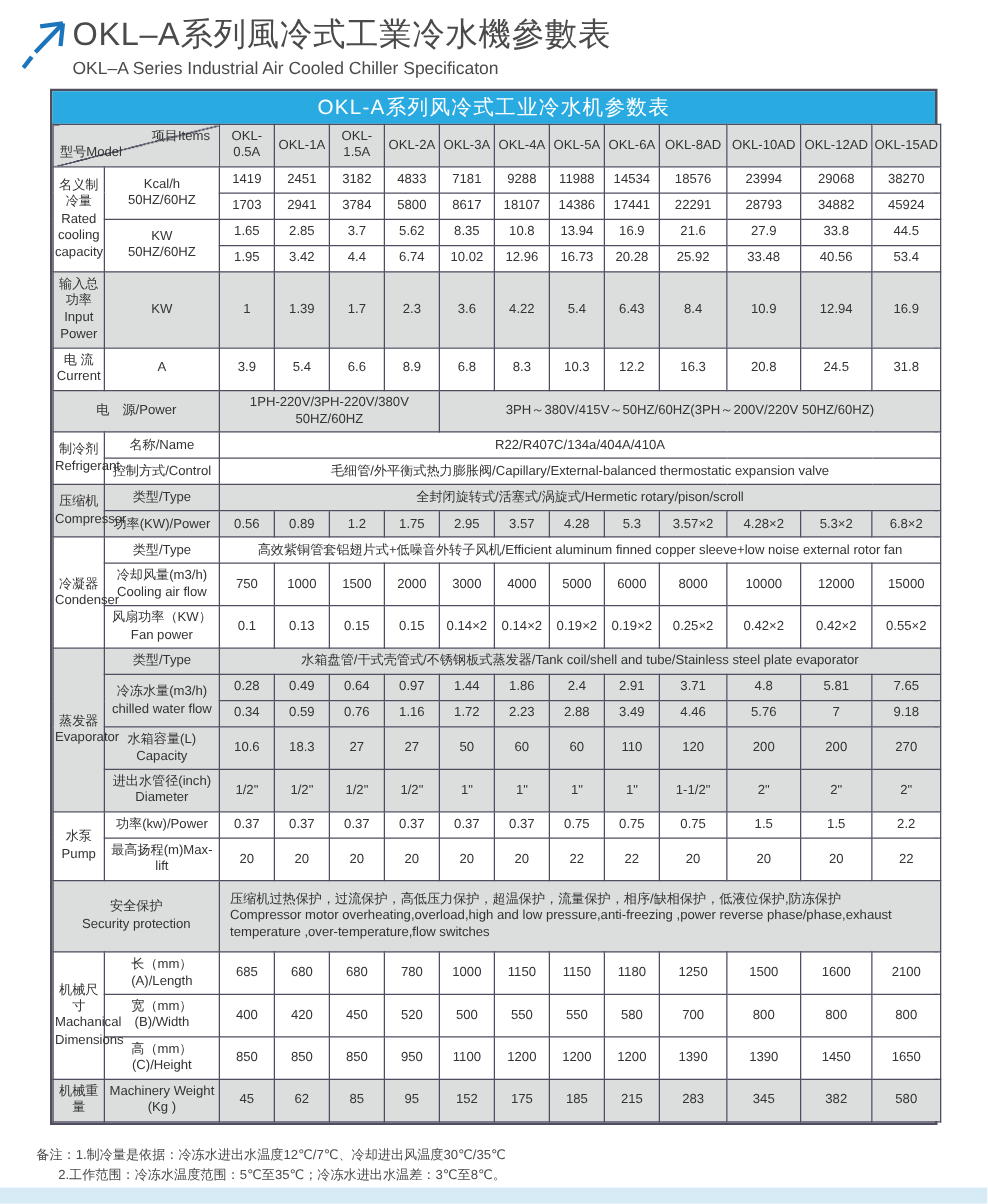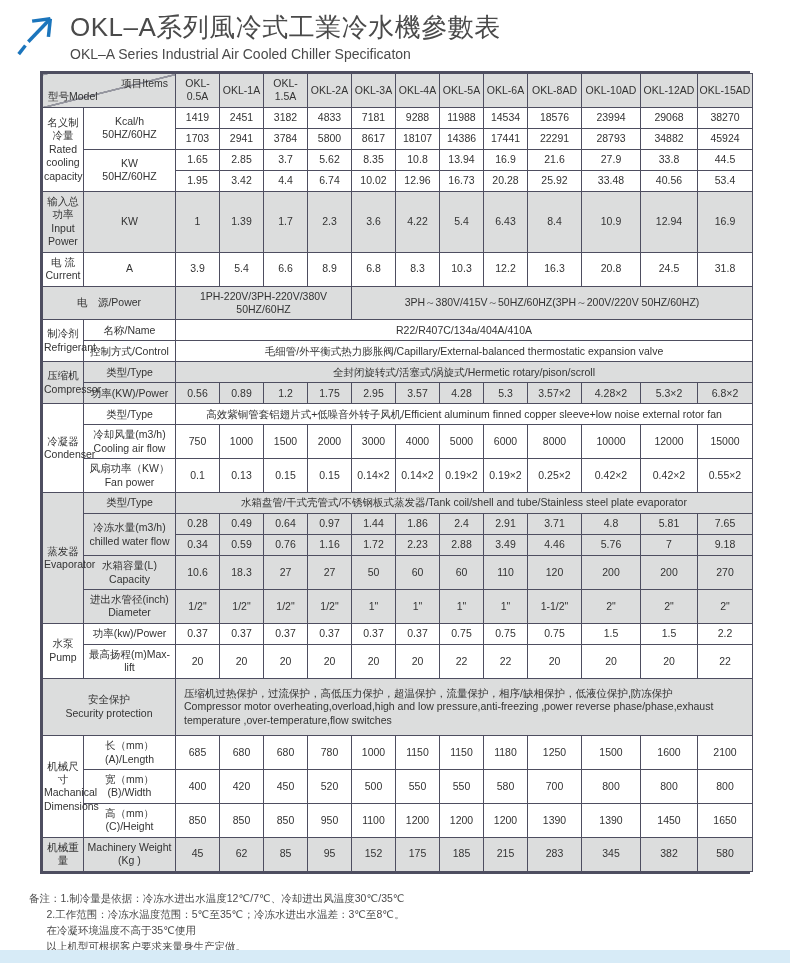--- a/index.html
+++ b/index.html
@@ -4,21 +4,21 @@
 <style>
   * { box-sizing: border-box; }
   html,body { margin:0; padding:0; }
   body {
     width:790px; height:963px; background:#ffffff; position:relative; overflow:hidden;
     font-family:"Liberation Sans","DejaVu Sans",sans-serif; color:#3c3c3c;
   }
   .page { padding:10px 40px 0 40px; }
 
   
-  .hdr { display:flex; align-items:flex-start; gap:12px; margin-left:-28px; }
+  .hdr { display:flex; align-items:flex-start; margin-left:-28px; }
   .logo { width:46px; height:46px; flex:0 0 auto; margin-top:2px; }
   .titles h1 { margin:0; font-size:26px; font-weight:500; color:#4a4a4a; letter-spacing:0.5px; }
   .titles h2 { margin:1px 0 0 0; font-size:14px; font-weight:400; color:#4a4a4a; }
 
   
   .table-wrap { border:2px solid #4e4e60; margin-top:9px; }
   .caption { background:#29abe2; color:#ffffff; text-align:center; font-size:16.5px; line-height:26px; height:26px; letter-spacing:1px; }
   table { border-collapse:collapse; width:100%; table-layout:fixed; }
   th,td {
     border:1px solid #4e4e60; font-size:10.5px; font-weight:400; text-align:center;
@@ -59,20 +59,21 @@
         </g>
       </svg>
     </span>
     <div class="titles">
       <h1>OKL–A系列風冷式工業冷水機參數表</h1>
       <h2>OKL–A Series Industrial Air Cooled Chiller Specificaton</h2>
     </div>
   </div>
 
   <div class="table-wrap">
+    <div class="caption">OKL-A系列风冷式工业冷水机参数表</div>
     <table>
       <colgroup>
         <col style="width:41px">
           <col style="width:92px">
         <col style="width:44px">
           <col style="width:44px">
           <col style="width:44px">
           <col style="width:44px">
         <col style="width:44px">
           <col style="width:44px">

